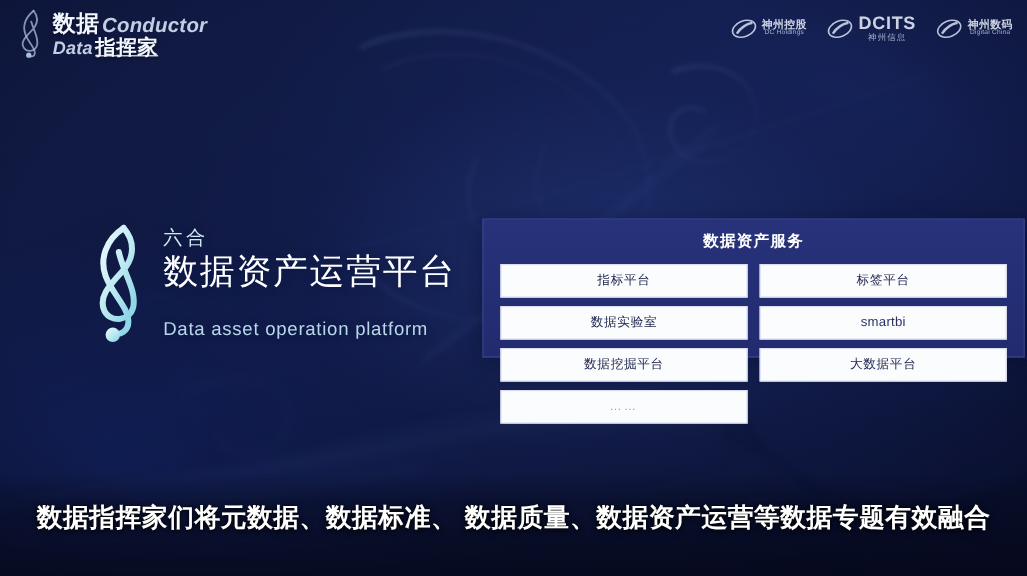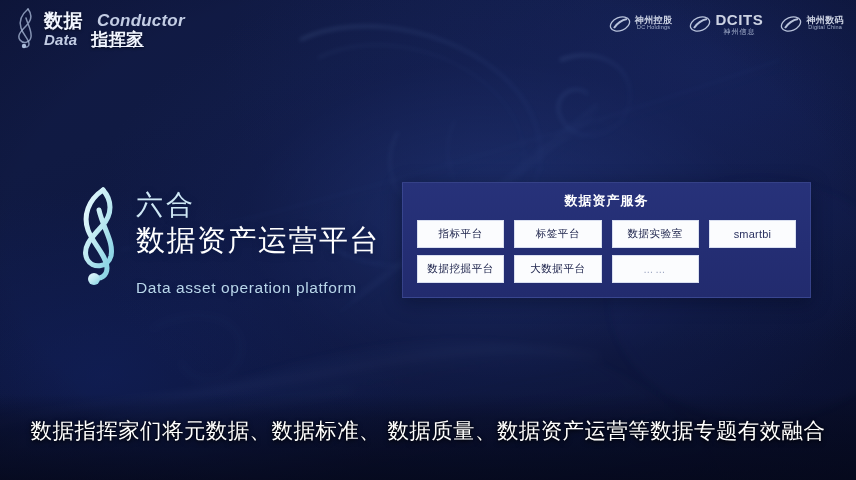--- a/index.html
+++ b/index.html
@@ -49,21 +49,21 @@
     display: flex; align-items: center; gap: 2px;
     height: 44px;
   }
   .brand-clef { width: 30px; height: 44px; flex: none; opacity: 0.92; }
   .brand-text {
     position: relative; top: 1px;
     line-height: 1.0;
     color: #e8edf7;
   }
   .brand-line1, .brand-line2 {
-    display: flex; align-items: center; gap: 14px;
+    display: flex; align-items: flex-end; gap: 2px;
     white-space: nowrap;
   }
   .brand-cn {
     font-size: 19px; font-weight: bold; letter-spacing: 0.5px;
     color: #f2f6ff;
     text-shadow: 0 1px 3px rgba(0,0,0,0.5);
   }
   .brand-en {
     font-size: 17px; font-style: italic; font-weight: 600;
     color: #c3cde4; letter-spacing: 0.2px;
@@ -96,56 +96,56 @@
 
   
   .title-block {
     position: absolute; left: 70px; top: 182px;
     display: flex; align-items: flex-start; gap: 10px;
     z-index: 4;
   }
   .title-clef { width: 56px; height: 104px; flex: none; margin-top: 2px; }
   .title-text { padding-top: 8px; }
   .title-small {
-    font-size: 27px; color: #cfe8f5; letter-spacing: 3px;
+    font-size: 16px; color: #cfe8f5; letter-spacing: 3px;
     line-height: 1.18; font-weight: 400;
     text-shadow: 0 1px 6px rgba(0,20,60,0.55);
   }
   .title-main {
     font-size: 29px; color: #ffffff; letter-spacing: 1.5px;
     line-height: 1.28; font-weight: 400;
     text-shadow: 0 1px 7px rgba(0,20,60,0.6);
   }
   .title-en {
     font-size: 15.5px; color: #b9d6ea; letter-spacing: 0.6px;
     margin-top: 20px; font-weight: 400;
     text-shadow: 0 1px 5px rgba(0,20,60,0.5);
   }
 
   
   .card {
     position: absolute; left: 402px; top: 182px;
-    width: 409px; height: 116px;
+    width: 452px; height: 116px;
     background: linear-gradient(180deg, #27327a 0%, #242e74 55%, #222b6e 100%);
     border: 1px solid rgba(110,130,210,0.25);
     z-index: 4;
     box-shadow: 0 4px 18px rgba(4,8,30,0.45);
   }
   .card-title {
     text-align: center;
     color: #ffffff;
     font-size: 13px;
     font-weight: bold;
     letter-spacing: 1px;
     margin-top: 9px;
   }
   .card-grid {
     margin: 10px 14px 0 14px;
     display: grid;
-    grid-template-columns: repeat(4, 1fr);
+    grid-template-columns: repeat(2, 1fr);
     gap: 7px 10px;
   }
   .tile {
     height: 28px;
     background: #fbfcfe;
     border: 1px solid #d9dff0;
     display: flex; align-items: center; justify-content: center;
     color: #20264e;
     font-size: 10.5px;
     letter-spacing: 0.6px;
@@ -159,21 +159,21 @@
   .caption-band {
     position: absolute; left: 0; right: 0; bottom: 0; height: 86px;
     background: linear-gradient(180deg, rgba(6,10,32,0.0) 0%, rgba(6,10,32,0.45) 28%, rgba(5,8,26,0.78) 100%);
     z-index: 5;
   }
   .caption {
     position: absolute; left: 0; right: 0; top: 416px;
     text-align: center;
     color: #ffffff;
     font-size: 21.5px;
-    font-weight: normal;
+    font-weight: bold;
     letter-spacing: 0.4px;
     white-space: nowrap;
     text-shadow: 0 2px 5px rgba(0,0,0,0.85), 0 0 2px rgba(0,0,0,0.9);
     z-index: 6;
   }
 </style>
 </head>
 <body>
 
 <div id="slide">

